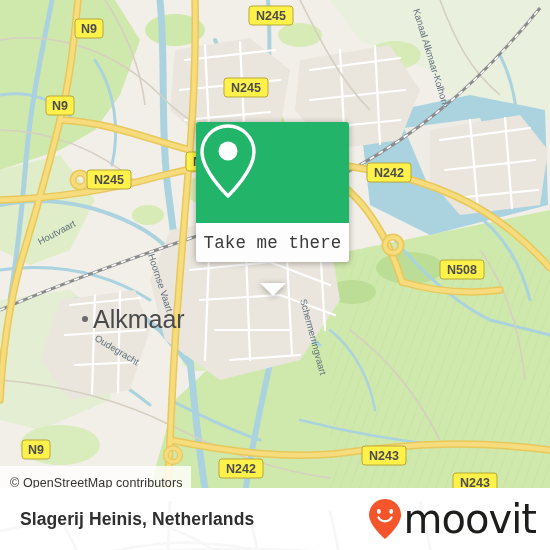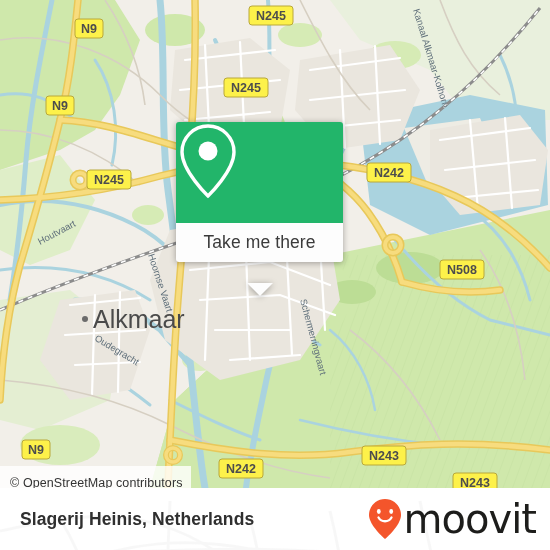--- a/index.html
+++ b/index.html
@@ -20,23 +20,24 @@
     position:absolute;left:0;top:466px;height:22px;
     display:flex;align-items:center;
     padding:6px 8px 0 10px;
     background:rgba(255,255,255,.80);
     font-size:12.5px;color:#333;letter-spacing:.1px;
     z-index:40;
   }
 
   
   .popup{
-    position:absolute;left:176px;top:122px;width:167px;height:140px;
+    position:absolute;left:196px;top:122px;width:153px;height:140px;
     z-index:50;
     filter:drop-shadow(0 1px 3px rgba(0,0,0,.33));
+    font-family:Liberation Mono, monospace;
   }
   .popup-head{
     height:101px;width:100%;
     background:#22b56a;
     border-radius:3px 3px 0 0;
     display:flex;align-items:center;justify-content:center;
   }
   .popup-foot{
     height:39px;width:100%;
     background:#fdfdfd;

